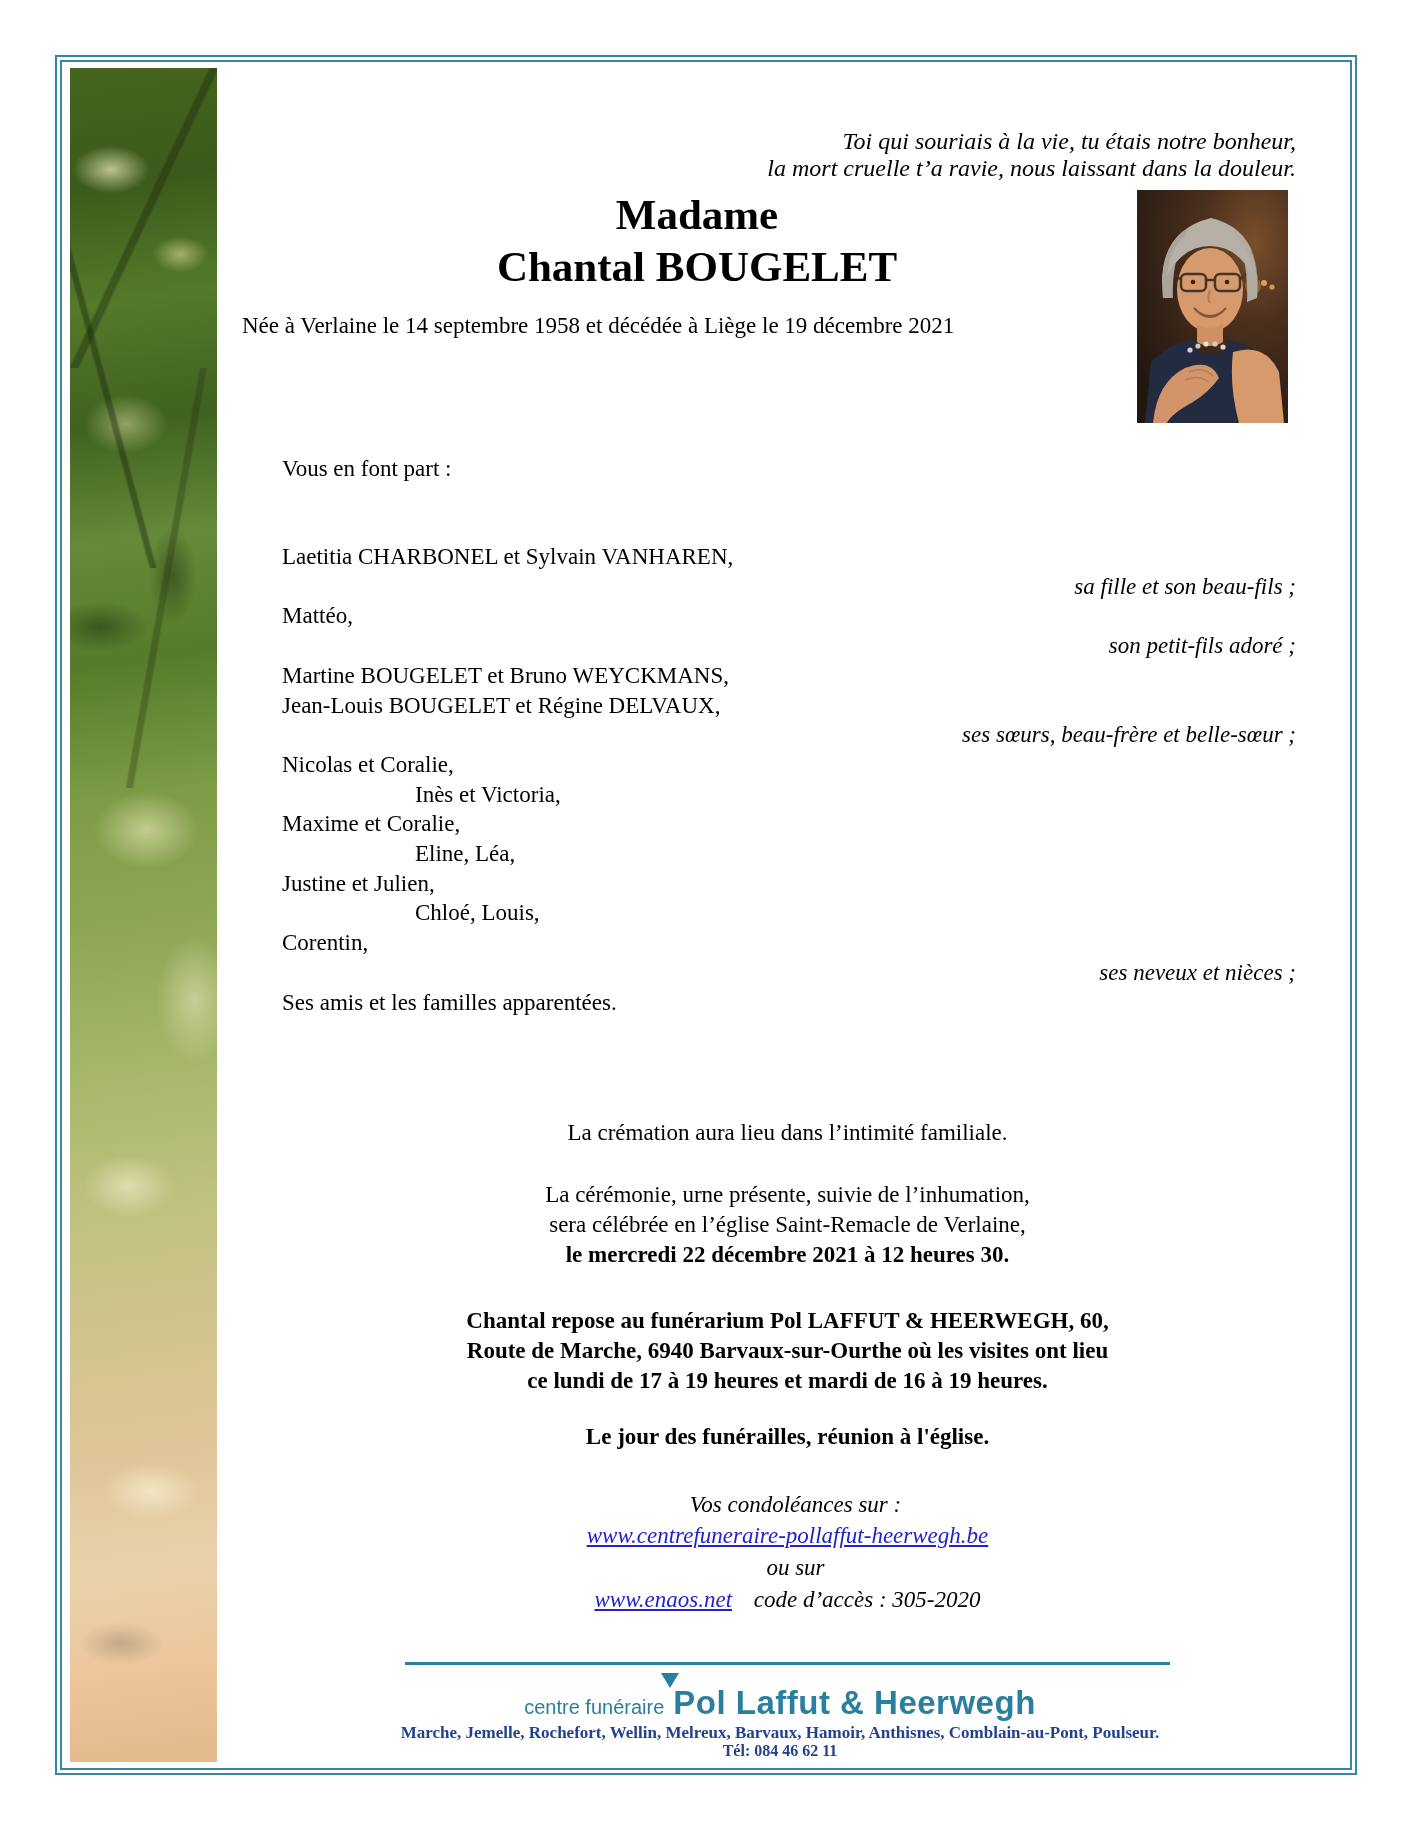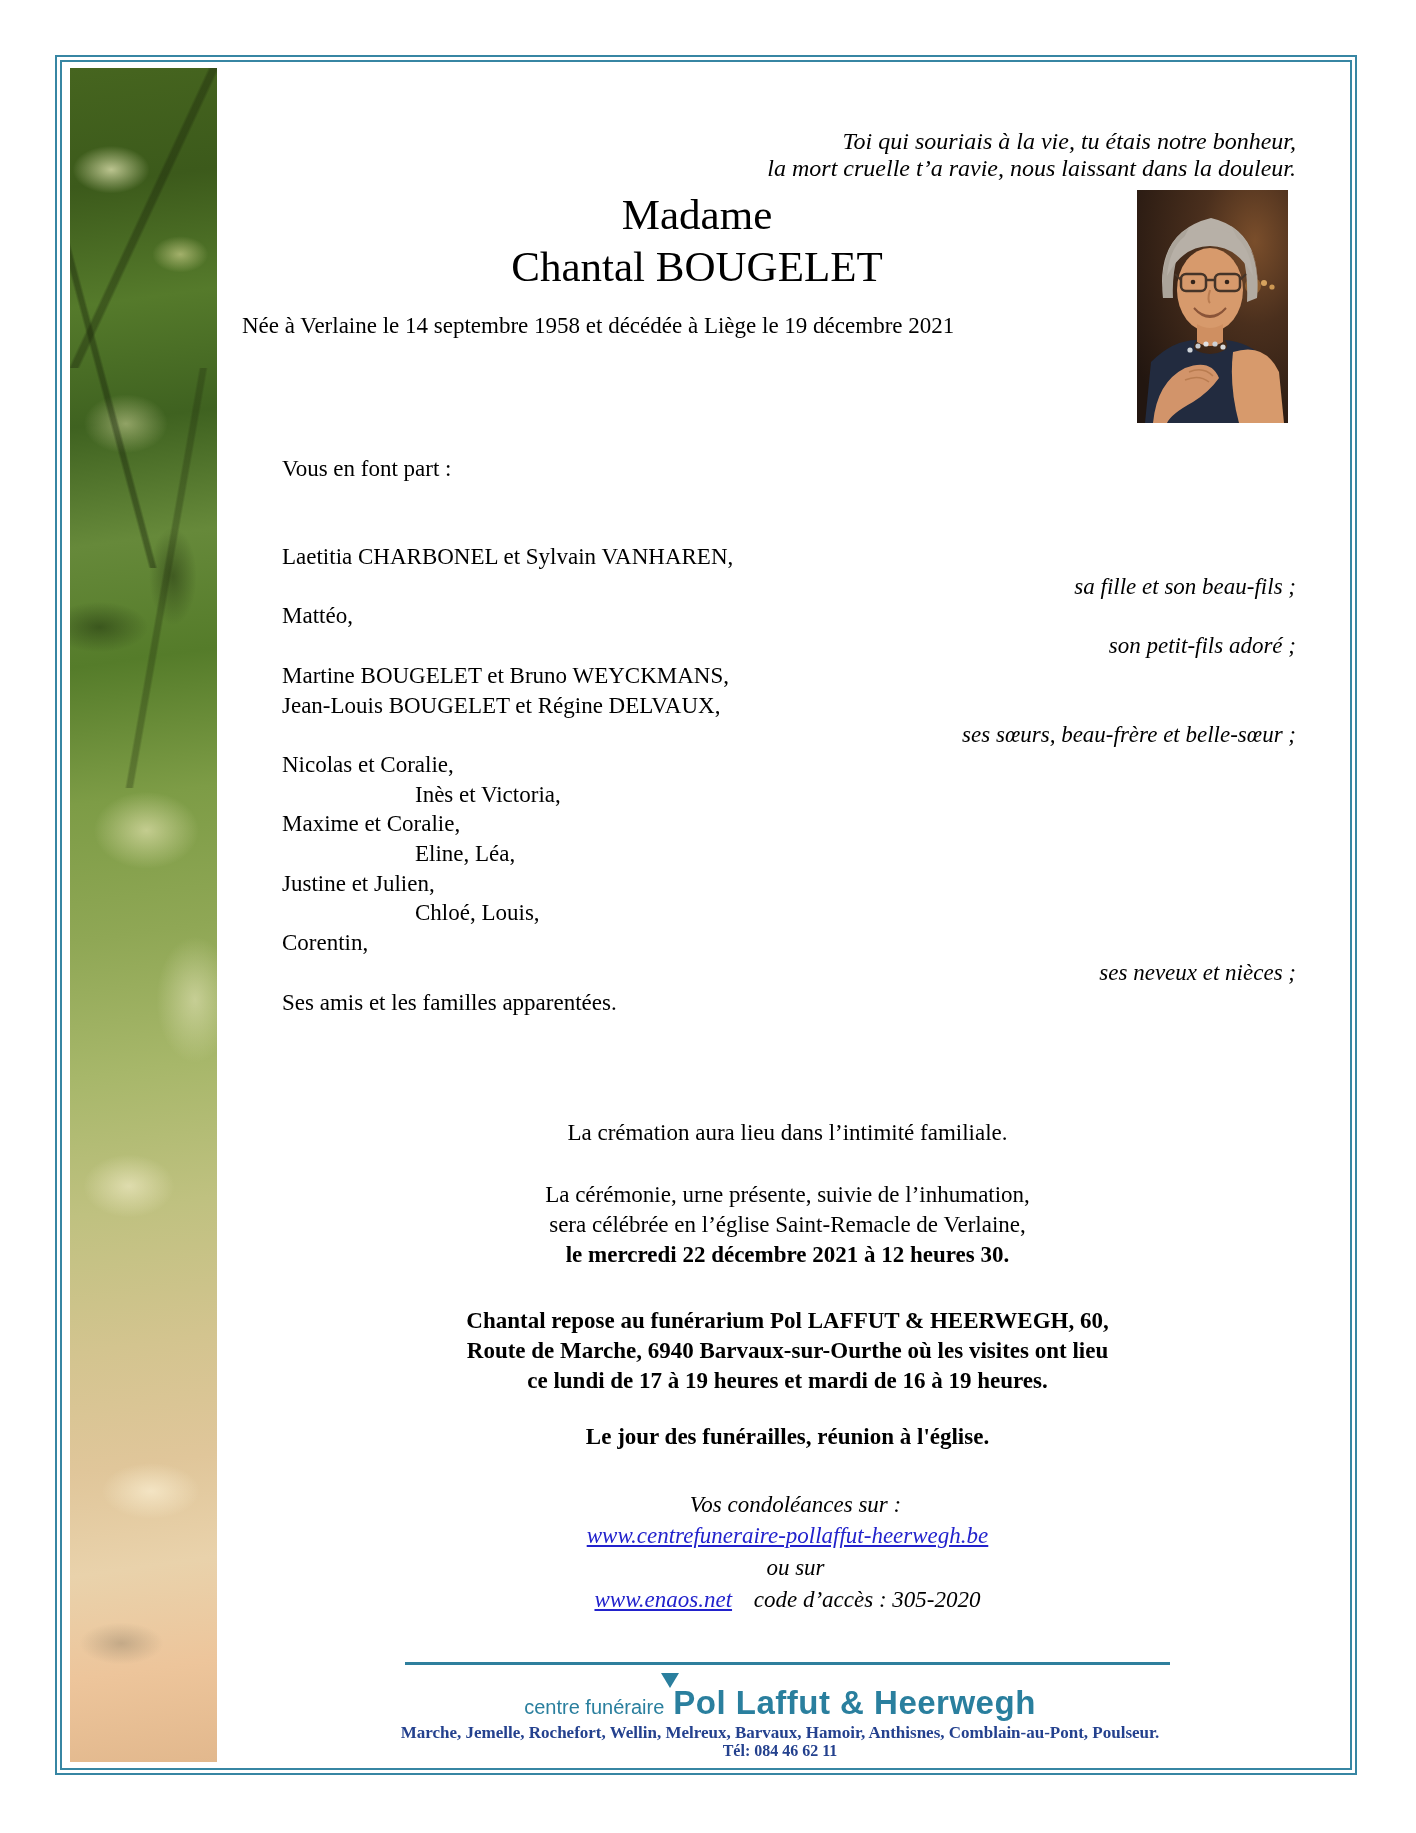--- a/index.html
+++ b/index.html
@@ -42,21 +42,21 @@
       linear-gradient(100deg, transparent 55%, rgba(30,42,12,.3) 56%, rgba(30,42,12,.3) 58%, transparent 59%) 0 300px/160px 420px no-repeat;
   }
 
   
   .epitaph {
     position:absolute; left:500px; top:87px; width:796px;
     text-align:right; font-style:italic; font-size:24px; line-height:26.5px;margin-top:41px;
   }
   .page-title {
     position:absolute; left:242px; top:189px; width:910px;
-    text-align:center; font-weight:normal; font-size:43px; line-height:52px;
+    text-align:center; font-weight:bold; font-size:43px; line-height:52px;
   }
   .life-dates {
     position:absolute; left:242px; top:313px; width:910px;
     font-size:23px;
   }
   .intro {
     position:absolute; left:282px; top:456px; font-size:23px;
   }
   .family-list {
     position:absolute; left:282px; top:542px; width:1014px;

